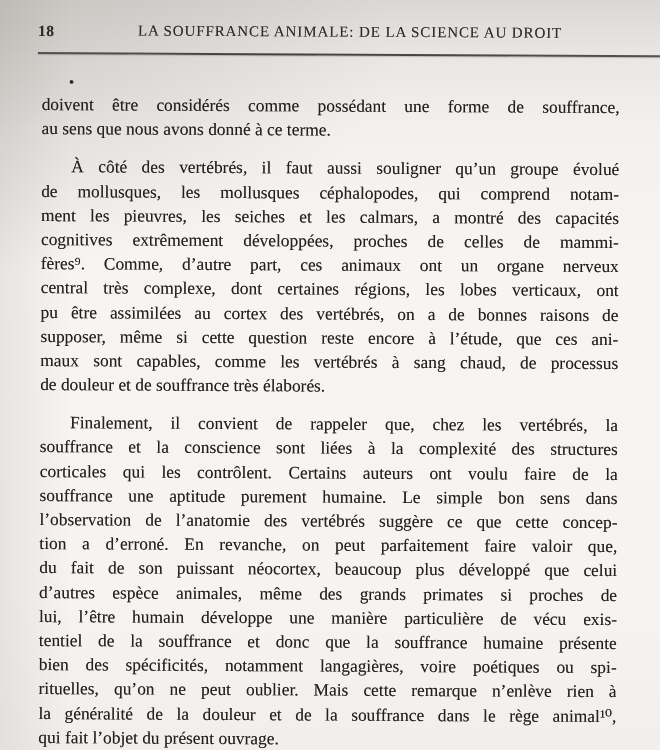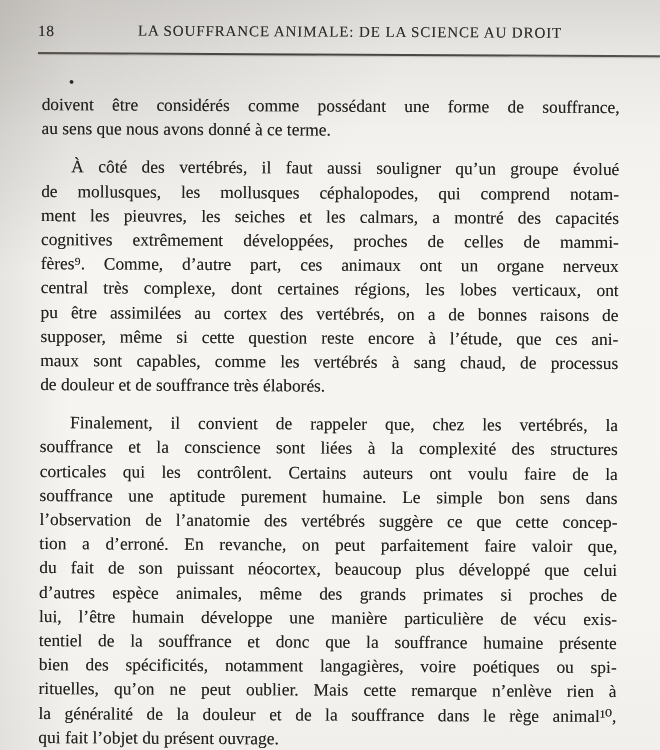--- a/index.html
+++ b/index.html
@@ -34,20 +34,21 @@
     height: 22px;
   }
   .page-number {
     position: absolute;
     left: 38px;
     top: 0;
     font-size: 15.5px;
     letter-spacing: 0.5px;
     color: #2e2c29;
     text-shadow: 0 0 0.5px rgba(40,38,35,0.45);
+    font-weight: bold;
   }
   .running-title {
     position: absolute;
     left: 70px;
     right: 30px;
     top: 0;
     text-align: center;
     font-size: 15px;
     letter-spacing: 0.9px;
     color: #2e2c29;

